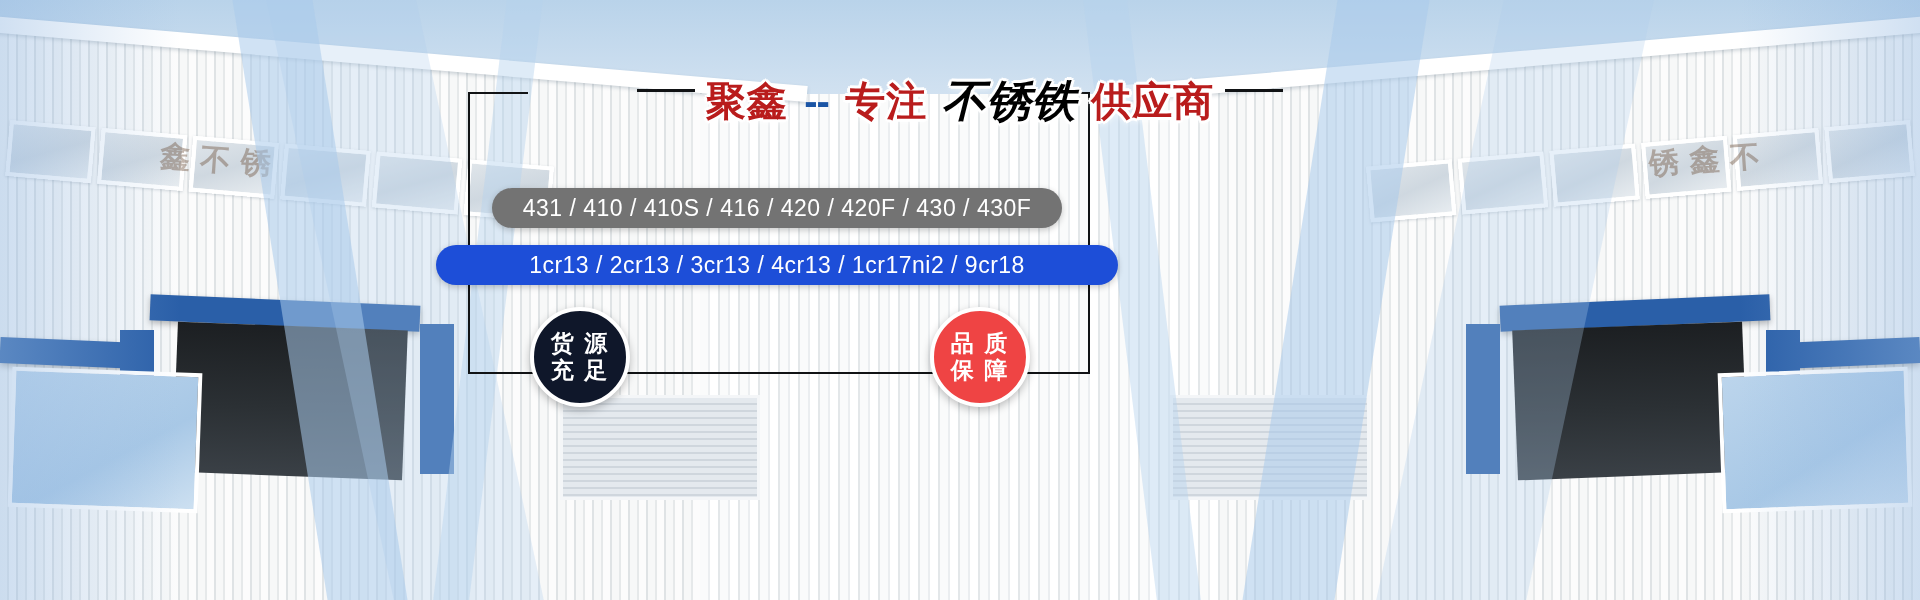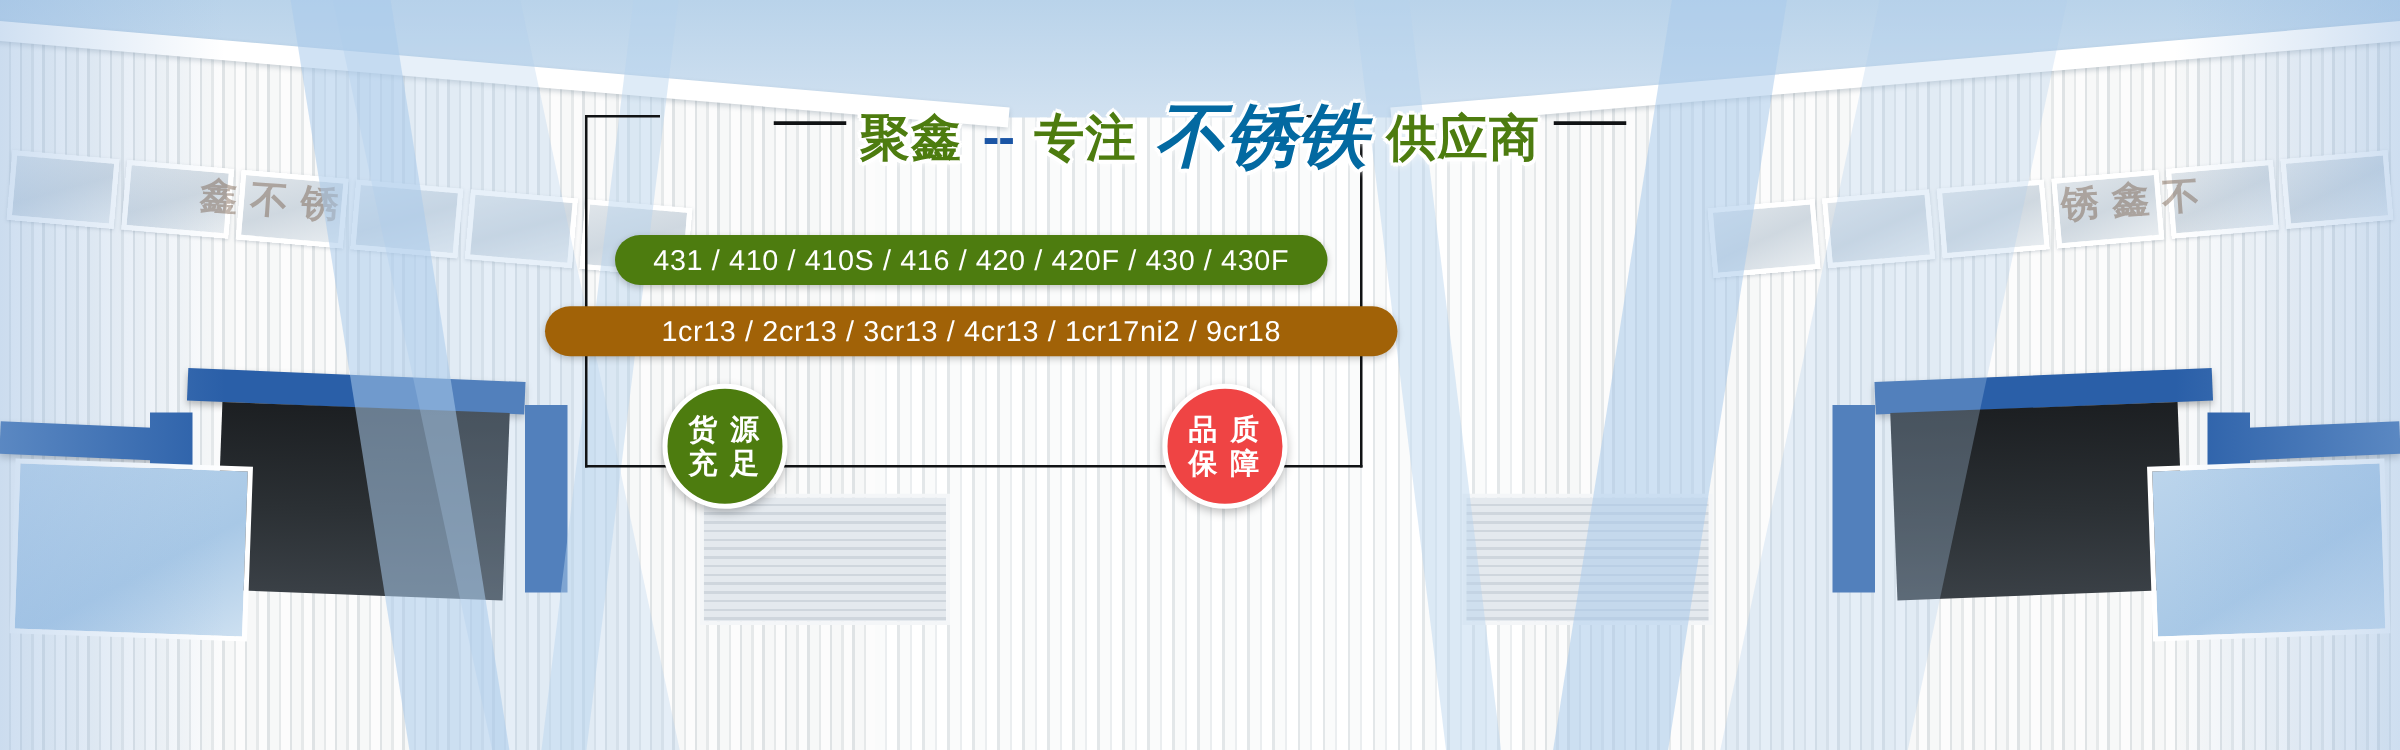--- a/index.html
+++ b/index.html
@@ -159,31 +159,31 @@
     display: inline-block; vertical-align: 14px;
     width: 58px; height: 3px; background: #111315;
   }
   .hl-text {
     display: inline-block;
     font-size: 40px; font-weight: 700; letter-spacing: 1px;
     vertical-align: middle;
     padding: 0 6px;
   }
   .hl-blue {
-    color: #4d7c0f;
+    color: #b91c1c;
     text-shadow:
       -2px -2px 0 #fff, 2px -2px 0 #fff, -2px 2px 0 #fff, 2px 2px 0 #fff,
       -3px 0 0 #fff, 3px 0 0 #fff, 0 -3px 0 #fff, 0 3px 0 #fff,
       0 3px 6px rgba(255,255,255,.9);
   }
   .hl-green {
-    color: #0369a1;
+    color: #000000;
     font-family: Liberation Serif, serif;
     font-style: italic;
-    font-size: 56px;
+    font-size: 44px;
     padding: 0 4px;
     text-shadow:
       -2px -2px 0 #fff, 2px -2px 0 #fff, -2px 2px 0 #fff, 2px 2px 0 #fff,
       -3px 0 0 #fff, 3px 0 0 #fff, 0 -3px 0 #fff, 0 3px 0 #fff,
       0 3px 6px rgba(255,255,255,.9);
   }
   .hl-dash { color: #1B55A5; letter-spacing: -1px; }
 
   
   .pill {
@@ -192,46 +192,46 @@
     border-radius: 20px;
     color: #ffffff;
     font-size: 23px;
     letter-spacing: .5px;
     text-align: center;
     white-space: nowrap;
     box-shadow: 0 2px 6px rgba(0,0,0,.22);
   }
   .pill-blue {
     left: 492px; top: 188px; width: 570px;
-    background: #4d7c0f;
+    background: #737373;
   }
   .pill-black {
     left: 436px; top: 245px; width: 682px;
-    background: #a16207;
+    background: #1d4ed8;
   }
 
   
   .circles {
     position: absolute; left: 530px; top: 306px;
     width: 500px; height: 102px;
     display: flex; align-items: center; justify-content: space-between;
   }
   .circle {
     width: 100px; height: 100px; border-radius: 50%;
     border: 4px solid #ffffff;
     color: #ffffff;
     display: flex; flex-direction: column;
     align-items: center; justify-content: center;
     font-size: 23px; font-weight: 700;
     line-height: 1.18;
     letter-spacing: 2px;
     box-shadow: 0 3px 8px rgba(0,0,0,.26);
   }
   .circle span { display: block; }
-  .c-blue  { background: #4d7c0f; text-align: right; }
+  .c-blue  { background: #0f172a; text-align: right; }
   .c-green { background: #ef4444; }
 </style>
 </head>
 <body>
 
 <div id="banner">
 
   <div class="bg-sky"></div>
   <div class="bg-base"></div>
 

